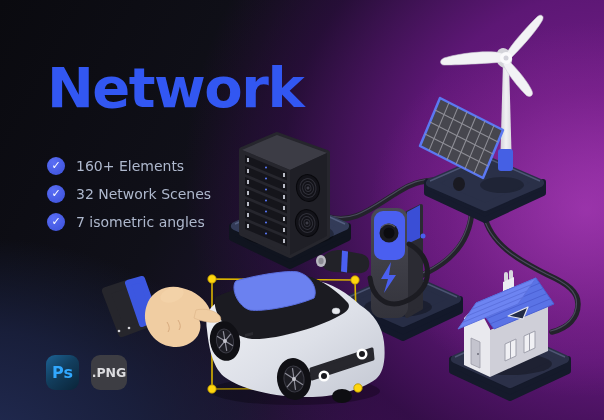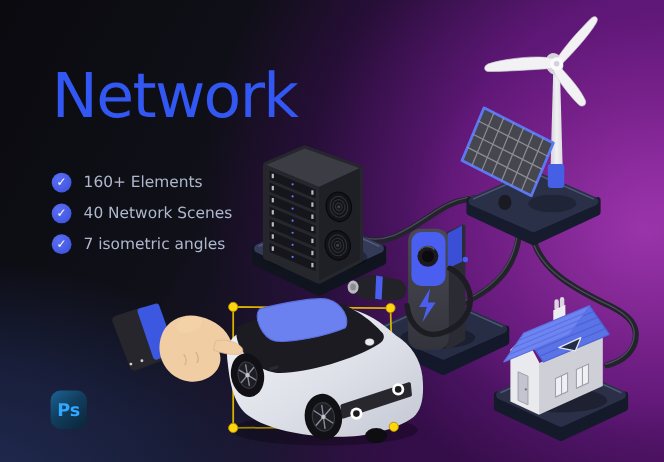--- a/index.html
+++ b/index.html
@@ -9,21 +9,21 @@
     background-color:#0d0d13;
     background-image:
       radial-gradient(ellipse 300px 260px at 97% 50%, rgba(190,72,200,.50), rgba(150,45,160,.28) 45%, rgba(80,20,100,0) 72%),
       radial-gradient(ellipse 540px 490px at 102% 42%, #7c2292 0%, #5d1775 38%, rgba(50,12,70,.6) 62%, rgba(30,8,46,0) 80%),
       radial-gradient(ellipse 440px 310px at -5% 108%, #222c55 0%, rgba(26,33,64,.85) 40%, rgba(16,20,40,0) 70%),
       linear-gradient(118deg, #0a0a0f 0%, #101019 34%, #1d1430 55%, #35104a 72%, #3f0f52 100%);
   }
   .scene{position:absolute;left:0;top:0;}
   .title{
     position:absolute;left:47px;top:22px;
-    font-size:56px;font-weight:normal;letter-spacing:-1.5px;line-height:1;
+    font-size:56px;font-weight:bold;letter-spacing:-1.5px;line-height:1;
     color:#3257f2;
   }
   .subtitle{
     position:absolute;left:49px;top:81px;
     font-size:22px;font-weight:bold;letter-spacing:.2px;
     color:#c9d1e4;
   }
   .features{position:absolute;left:47px;top:157px;list-style:none;margin:0;padding:0;}
   .features li{display:flex;align-items:center;gap:11px;margin-bottom:10px;height:18px;}
   .check{
@@ -310,25 +310,26 @@
 
   <h1 class="title">Network</h1>
 
   <ul class="features">
     <li>
       <span class="check">✓</span>
       <span class="feat-label">160+ Elements</span>
     </li>
     <li>
       <span class="check">✓</span>
-      <span class="feat-label">40 Network Scenes</span>
+      <span class="feat-label">32 Network Scenes</span>
     </li>
     <li>
       <span class="check">✓</span>
       <span class="feat-label">7 isometric angles</span>
     </li>
   </ul>
 
   <div class="badges">
     <div class="badge badge-ps">Ps</div>
+    <div class="badge badge-png">.PNG</div>
   </div>
 
 </div>
 
 </body></html>

